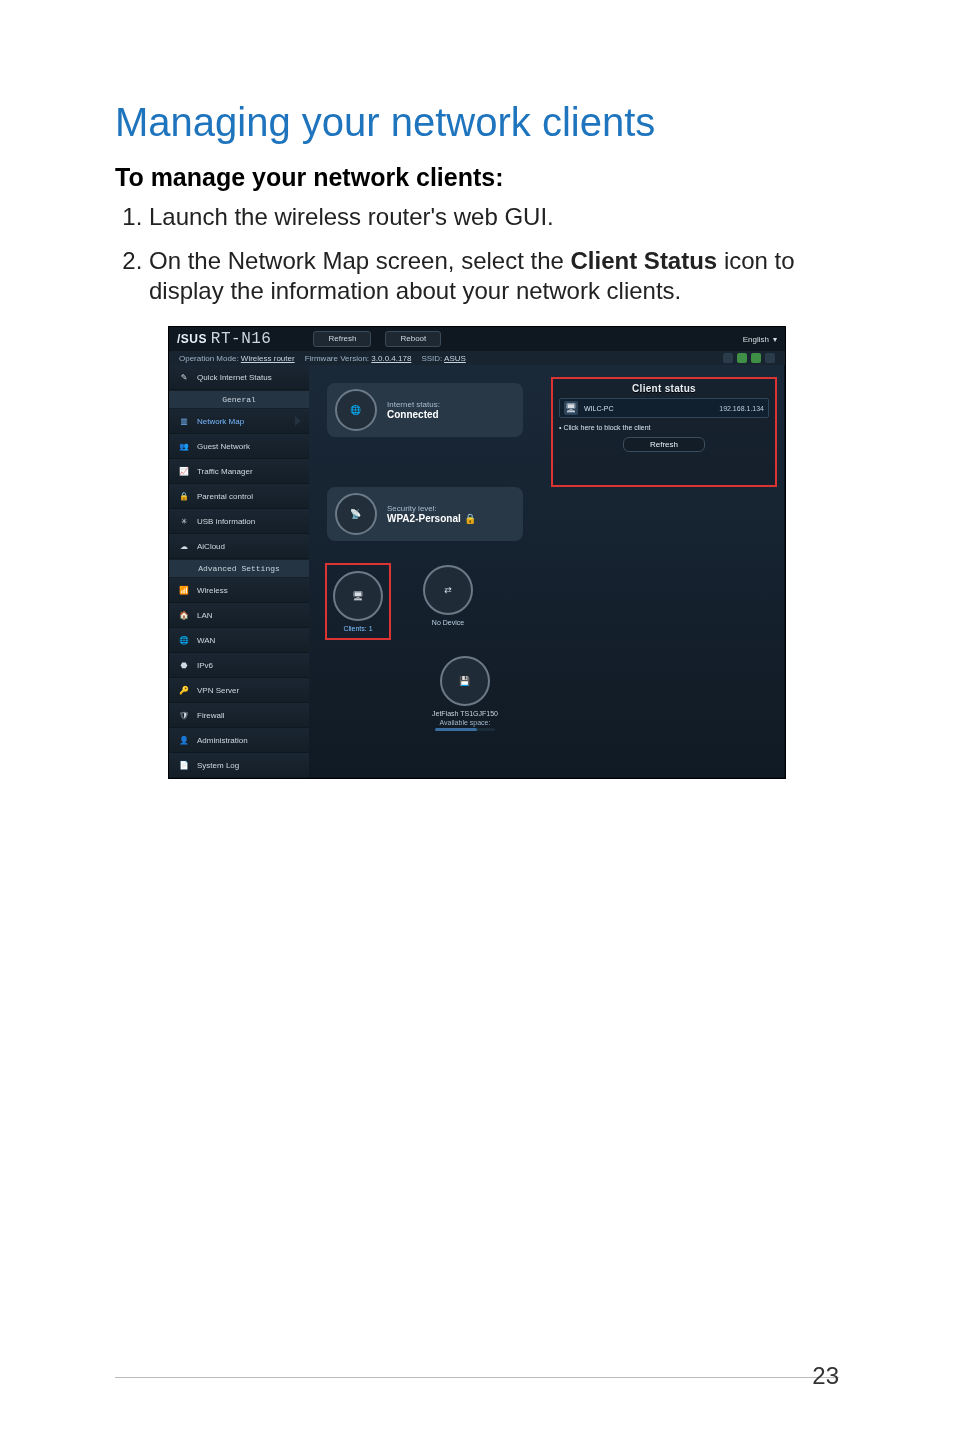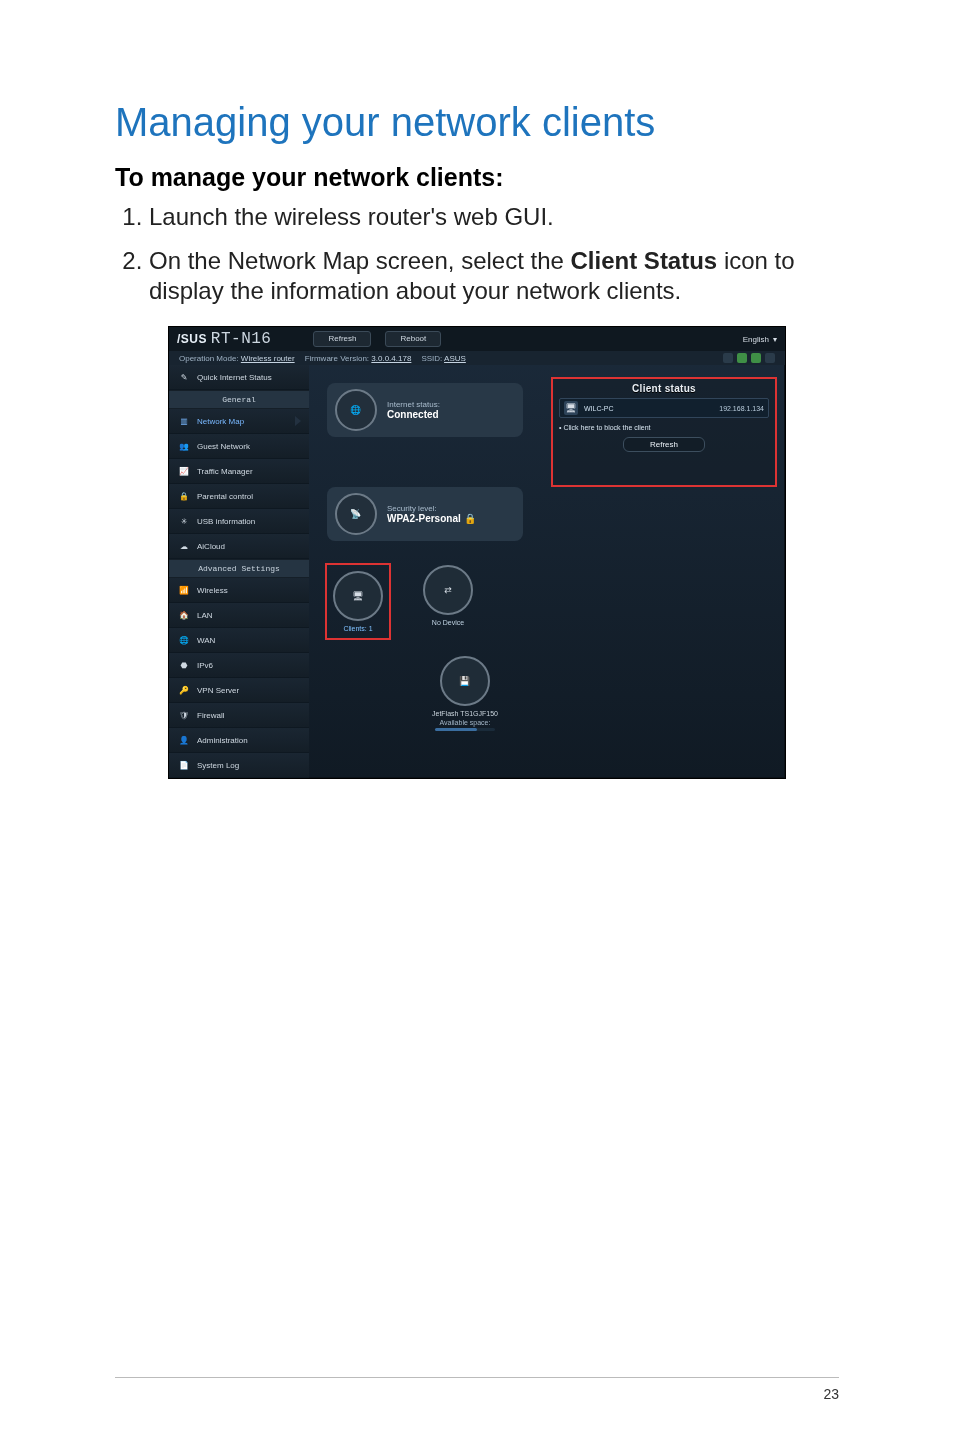--- a/index.html
+++ b/index.html
@@ -193,22 +193,22 @@
   }
   .foothr {
     position:absolute;
     left:115px; right:115px;
     bottom: 60px;
     border-top:1px solid #bbb;
   }
   .pagenum {
     position:absolute;
     right:115px;
-    bottom: 36px;
-    font-size:14px;
+    bottom: 48px;
+    font-size:24px;
     color:#333;
   }
 </style>
 </head>
 <body>
 
 <div class="page">
   <h1 class="title">Managing your network clients</h1>
   <h2 class="subtitle">To manage your network clients:</h2>
   <ol class="steps">

